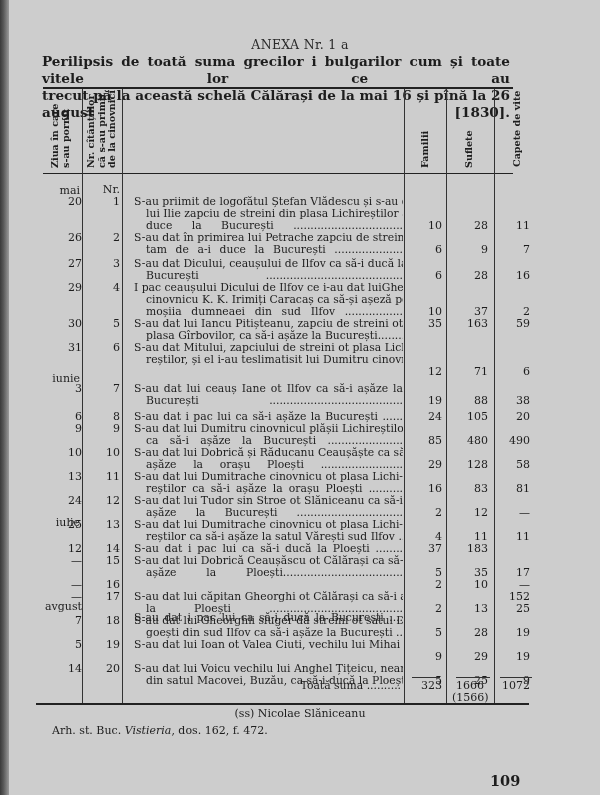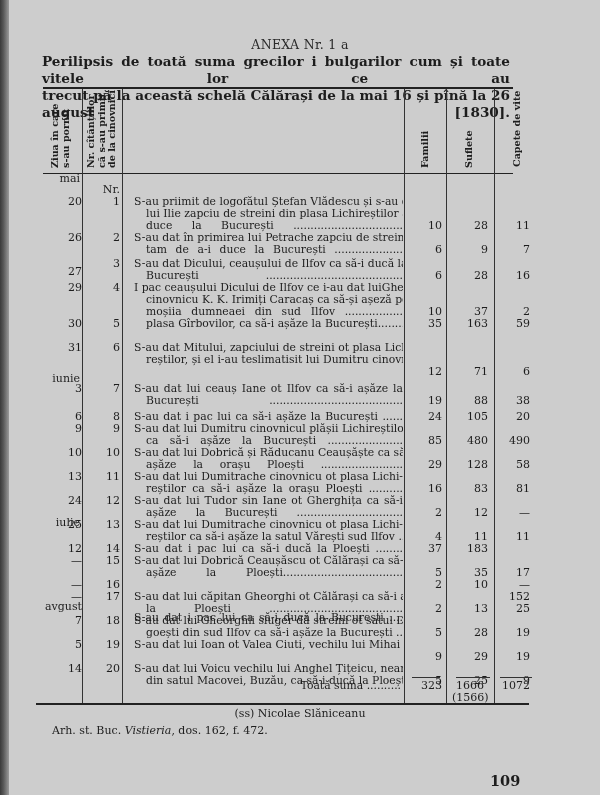--- a/index.html
+++ b/index.html
@@ -88,21 +88,21 @@
 </div>
 <div class="hdr" style="left:86px;top:93px;height:75px;">
   <div>Nr. cîtănțiilor</div>
   <div>că s-au primit</div>
   <div>de la cinovnici</div>
 </div>
 <div class="hdr" style="left:420px;top:128px;height:40px;">Familii</div>
 <div class="hdr" style="left:464px;top:128px;height:40px;">Suflete</div>
 <div class="hdr" style="left:512px;top:95px;height:72px;">Capete de vite</div>
 
-<div class="month" style="top:172px;">mai</div>
+<div class="month" style="top:184px;">mai</div>
 <div class="col-nr" style="top:184px;">Nr.</div>
 <div class="month" style="top:372px;">iunie</div>
 <div class="month" style="top:516px;">iulie</div>
 <div class="month" style="top:600px;left:36px;width:46px;">avgust</div>
 
 <div id="rows">
     <div class="col-date" style="top: 196px;">20</div>
     <div class="col-nr" style="top: 196px;">1</div>
     <div class="col-text" style="top: 196px;">
       <div class="l">S-au priimit de logofătul Ștefan Vlădescu și s-au dat</div>
@@ -114,21 +114,21 @@
     <div class="col-cap" style="top: 220px;">11</div>
     <div class="col-date" style="top: 232px;">26</div>
     <div class="col-nr" style="top: 232px;">2</div>
     <div class="col-text" style="top: 232px;">
       <div class="l">S-au dat în primirea lui Petrache zapciu de streini ot</div>
       <div class="l ind">tam de a-i duce la București  ....................</div>
     </div>
     <div class="col-fam" style="top: 244px;">6</div>
     <div class="col-suf" style="top: 244px;">9</div>
     <div class="col-cap" style="top: 244px;">7</div>
-    <div class="col-date" style="top: 258px; margin-top: 8px;">27</div>
+    <div class="col-date" style="top: 258px;">27</div>
     <div class="col-nr" style="top: 258px;">3</div>
     <div class="col-text" style="top: 258px;">
       <div class="l">S-au dat Dicului, ceaușului de Ilfov ca să-i ducă la</div>
       <div class="l ind">București ........................................</div>
     </div>
     <div class="col-fam" style="top: 270px;">6</div>
     <div class="col-suf" style="top: 270px;">28</div>
     <div class="col-cap" style="top: 270px;">16</div>
     <div class="col-date" style="top: 282px;">29</div>
     <div class="col-nr" style="top: 282px;">4</div>
@@ -136,20 +136,21 @@
       <div class="l">I pac ceaușului Dicului de Ilfov ce i-au dat luiGheorghe</div>
       <div class="l ind">cinovnicu K. K. Irimiți Caracaș ca să-și așeză pe</div>
       <div class="l ind">moșiia dumneaei din sud Ilfov  .................</div>
     </div>
     <div class="col-fam" style="top: 306px;">10</div>
     <div class="col-suf" style="top: 306px;">37</div>
     <div class="col-cap" style="top: 306px;">2</div>
     <div class="col-date" style="top: 318px;">30</div>
     <div class="col-nr" style="top: 318px;">5</div>
     <div class="col-text" style="top: 318px;">
+      <div class="l">S-au dat lui Iancu Pitișteanu, zapciu de streini ot</div>
       <div class="l ind">plasa Gîrbovilor, ca să-i așăze la București........</div>
     </div>
     <div class="col-fam" style="top: 318px;">35</div>
     <div class="col-suf" style="top: 318px;">163</div>
     <div class="col-cap" style="top: 318px;">59</div>
     <div class="col-date" style="top: 342px;">31</div>
     <div class="col-nr" style="top: 342px;">6</div>
     <div class="col-text" style="top: 342px;">
       <div class="l">S-au dat Mitului, zapciului de streini ot plasa Lichi-</div>
       <div class="l ind">reștilor, și el i-au teslimatisit lui Dumitru cinovnicu</div>
@@ -197,21 +198,21 @@
     <div class="col-text" style="top: 471px;">
       <div class="l">S-au dat lui Dumitrache cinovnicu ot plasa Lichi-</div>
       <div class="l ind">reștilor ca să-i așăze la orașu Ploești  ..........</div>
     </div>
     <div class="col-fam" style="top: 483px;">16</div>
     <div class="col-suf" style="top: 483px;">83</div>
     <div class="col-cap" style="top: 483px;">81</div>
     <div class="col-date" style="top: 495px;">24</div>
     <div class="col-nr" style="top: 495px;">12</div>
     <div class="col-text" style="top: 495px;">
-      <div class="l">S-au dat lui Tudor sin Iane ot Gherghița ca să-i</div>
+      <div class="l">S-au dat lui Tudor sin Stroe ot Slăniceanu ca să-i</div>
       <div class="l ind">așăze la București ...............................</div>
     </div>
     <div class="col-fam" style="top: 507px;">2</div>
     <div class="col-suf" style="top: 507px;">12</div>
     <div class="col-cap" style="top: 507px;">—</div>
     <div class="col-date" style="top: 519px;">25</div>
     <div class="col-nr" style="top: 519px;">13</div>
     <div class="col-text" style="top: 519px;">
       <div class="l">S-au dat lui Dumitrache cinovnicu ot plasa Lichi-</div>
       <div class="l ind">reștilor ca să-i așăze la satul Vărești sud Ilfov  ..</div>

